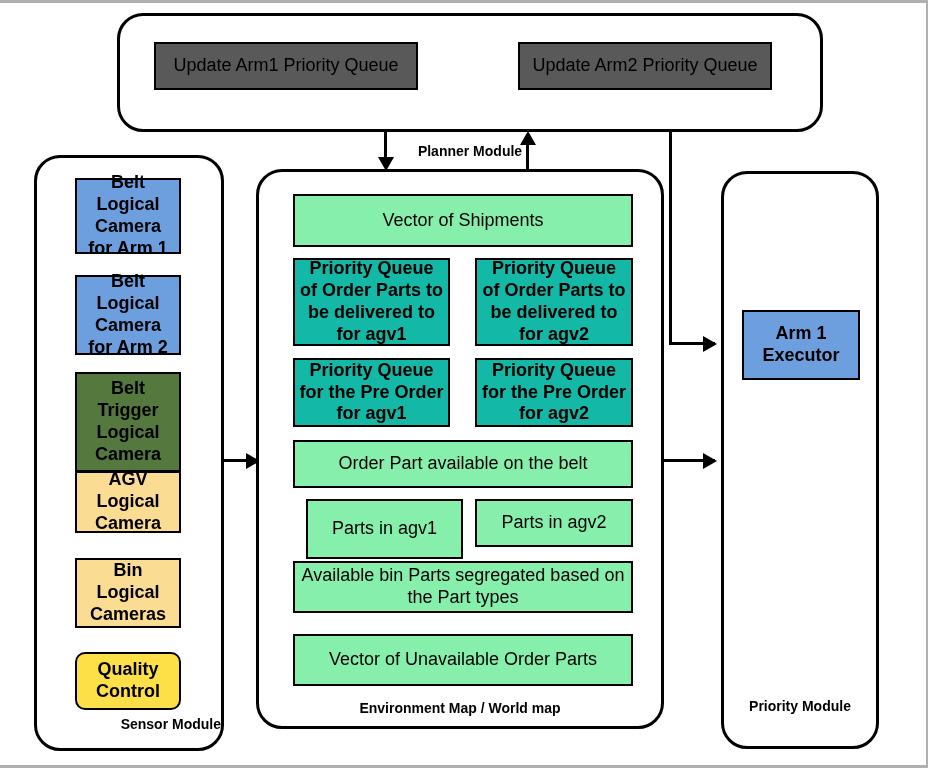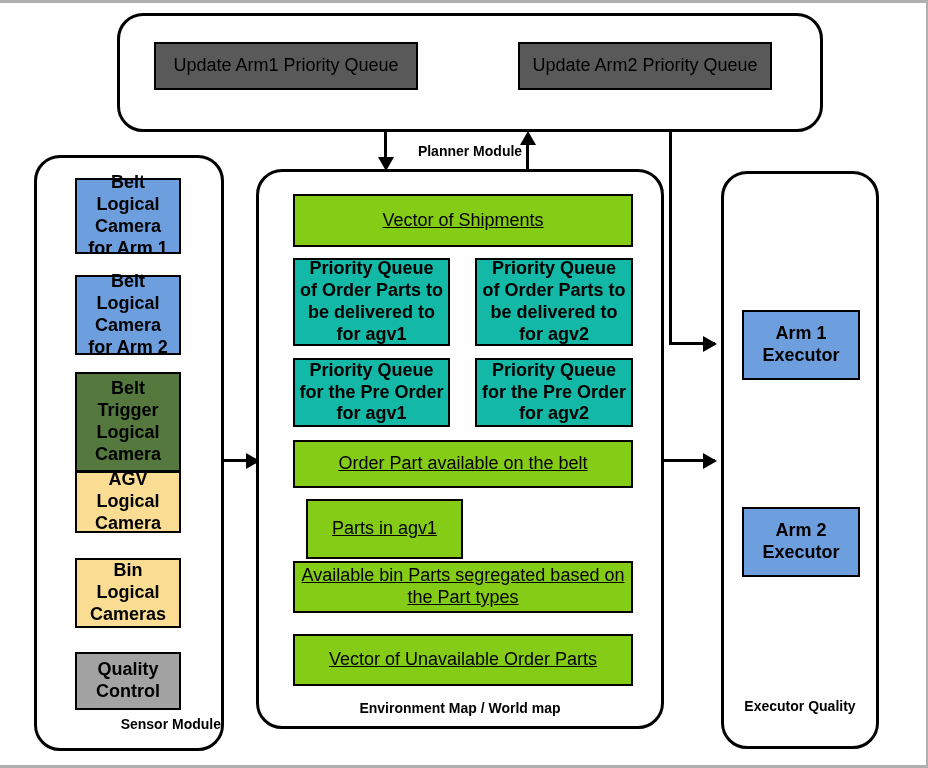--- a/index.html
+++ b/index.html
@@ -51,22 +51,22 @@
     justify-content: center;
     text-align: center;
     font-size: 18px;
     line-height: 1.22;
     color: #000000;
     padding: 2px 4px;
   }
   .node.blue   { background: #6d9ede; }
   .node.green  { background: #55783f; }
   .node.yellow { background: #fadd92; }
-  .node.brown  { background: #a3a3a3; }
-  .node.grey   { background: #84cc16; text-decoration: underline; }
+  .node.brown  { background: #fde047; border-radius: 10px; }
+  .node.grey   { background: #86efac; }
   .node.pink   { background: #14b8a6; }
   .node.dark   { background: #595959; color: #000000; }
   .node.bold   { font-weight: bold; }
 
   
   .conn-v, .conn-h {
     position: absolute;
     background: #000000;
     z-index: 2;
   }
@@ -135,27 +135,27 @@
 
     <div class="node pink bold" style="left:34px; top:86px; width:157px; height:88px;">Priority Queue of Order Parts to be delivered to for agv1</div>
     <div class="node pink bold" style="left:216px; top:86px; width:158px; height:88px;">Priority Queue of Order Parts to be delivered to for agv2</div>
 
     <div class="node pink bold" style="left:34px; top:186px; width:157px; height:69px;">Priority Queue for the Pre Order for agv1</div>
     <div class="node pink bold" style="left:216px; top:186px; width:158px; height:69px;">Priority Queue for the Pre Order for agv2</div>
 
     <div class="node grey" style="left:34px; top:268px; width:340px; height:48px;">Order Part available on the belt</div>
 
     <div class="node grey" style="left:34px; top:327px; width:157px; height:60px;margin-left:13px;">Parts in agv1</div>
+    <div class="node grey" style="left:216px; top:327px; width:158px; height:48px;">Parts in agv2</div>
 
     <div class="node grey" style="left:34px; top:389px; width:340px; height:52px;">Available bin Parts segregated based on the Part types</div>
 
     <div class="node grey" style="left:34px; top:462px; width:340px; height:52px;">Vector of Unavailable Order Parts</div>
 
     <div class="module-label" style="left:0; top:528px;">Environment Map / World map</div>
   </div>
 
   <div class="module" style="left:721px; top:168px; width:158px; height:578px;">
     <div class="node blue bold" style="left:18px; top:136px; width:118px; height:70px;">Arm 1 Executor</div>
-    <div class="node blue bold" style="left:18px; top:333px; width:118px; height:70px;">Arm 2 Executor</div>
-    <div class="module-label" style="left:0; top:524px;">Executor Quality</div>
+    <div class="module-label" style="left:0; top:524px;">Priority Module</div>
   </div>
 
 </div>
 
 </body></html>

